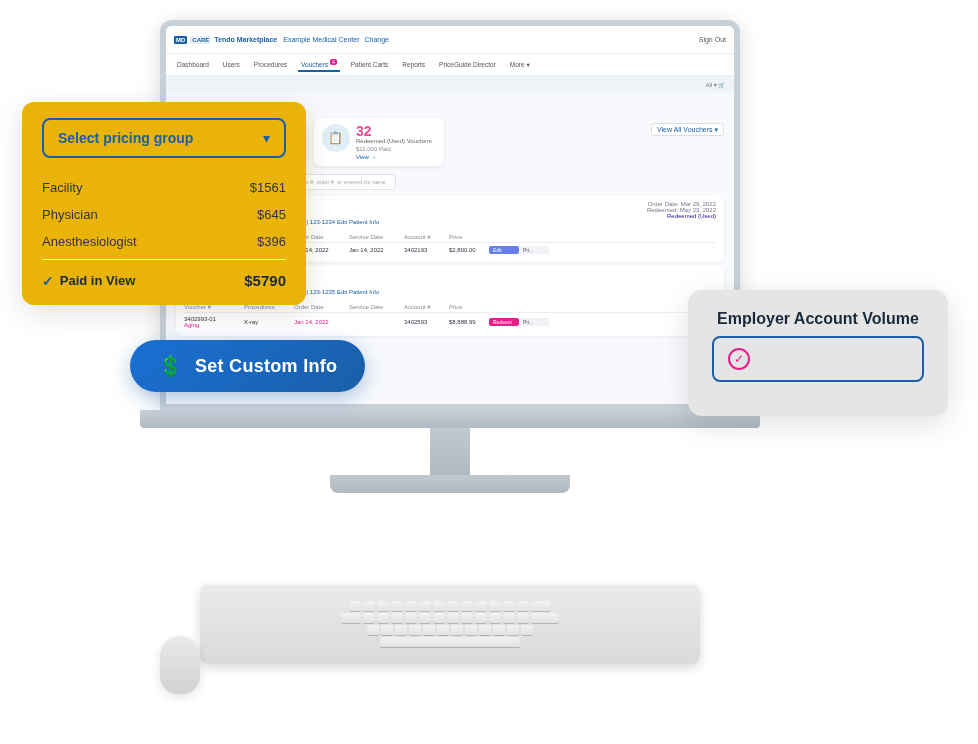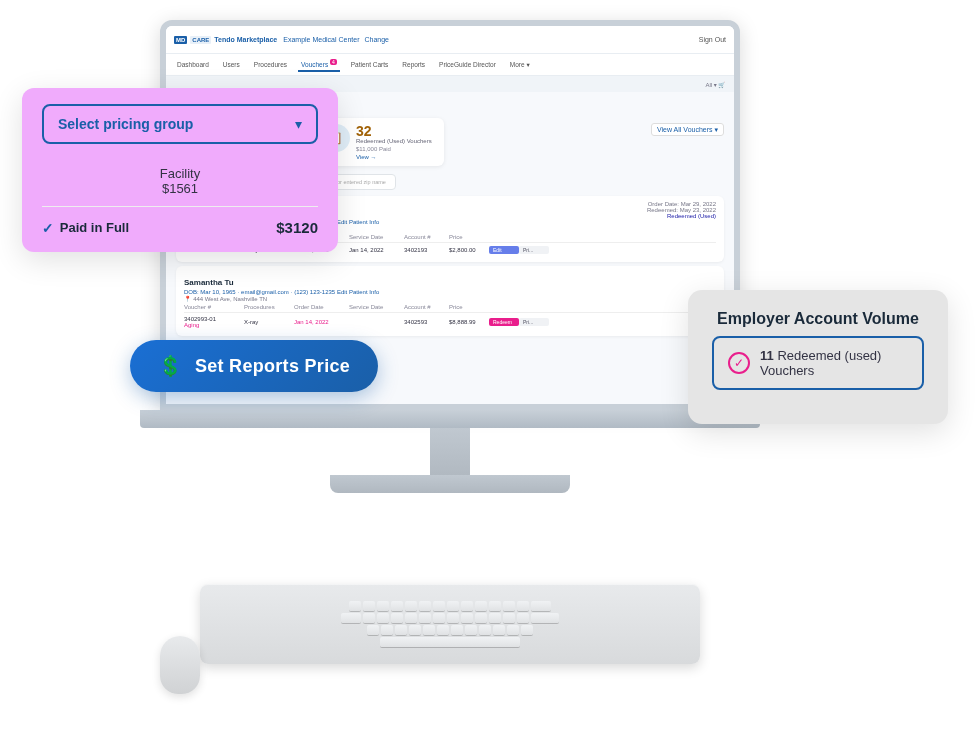--- a/index.html
+++ b/index.html
@@ -161,21 +161,21 @@
       background: #e0f5f5;
       color: #20a0a0;
     }
     .voucher-card-icon.blue {
       background: #e0eef8;
       color: #2080c0;
     }
     .voucher-number {
       font-size: 14px;
       font-weight: 700;
-      color: #a16207;
+      color: #ec4899;
       line-height: 1;
     }
     .voucher-label {
       font-size: 6px;
       color: #667;
       line-height: 1.3;
     }
     .voucher-value {
       font-size: 6px;
       color: #889;
@@ -326,24 +326,24 @@
       background: linear-gradient(180deg, #e8eaec, #d0d2d4);
       border-radius: 20px 20px 18px 18px;
       width: 100%;
       height: 100%;
       box-shadow: 0 3px 8px rgba(0,0,0,0.12);
     }
 
     
     .pricing-card {
       position: absolute;
-      top: 88px;
+      top: 102px;
       left: 22px;
-      width: 316px;
-      background: #f0abfc;
+      width: 284px;
+      background: #eab308;
       border-radius: 12px;
       box-shadow: 0 8px 30px rgba(0,0,0,0.12);
       padding: 16px 20px;
       z-index: 10;
     }
     .pricing-dropdown {
       border: 2px solid #1a5fa8;
       border-radius: 8px;
       padding: 10px 14px;
       display: flex;
@@ -359,21 +359,20 @@
     }
     .pricing-dropdown-arrow {
       color: #1a5fa8;
       font-size: 14px;
     }
     .pricing-row {
       display: flex;
       justify-content: space-between;
       align-items: center;
       padding: 6px 0;
-      flex-direction: column;
     }
     .pricing-row-label {
       font-size: 13px;
       color: #334;
     }
     .pricing-row-value {
       font-size: 13px;
       color: #334;
       font-weight: 500;
     }
@@ -729,37 +728,41 @@
 
 <div class="pricing-card">
   <div class="pricing-dropdown">
     <span class="pricing-dropdown-label">Select pricing group</span>
     <span class="pricing-dropdown-arrow">▾</span>
   </div>
   <div class="pricing-row">
     <span class="pricing-row-label">Facility</span>
     <span class="pricing-row-value">$1561</span>
   </div>
+  <div class="pricing-row">
+    <span class="pricing-row-label">Physician</span>
+    <span class="pricing-row-value">$645</span>
+  </div>
+  <div class="pricing-row">
+    <span class="pricing-row-label">Anesthesiologist</span>
+    <span class="pricing-row-value">$396</span>
+  </div>
   <hr class="pricing-divider">
   <div class="pricing-total-row">
     <span class="pricing-total-label">
       <span class="pricing-total-check">✓</span>
-      <span>Paid in Full</span>
+      <span>Paid in View</span>
     </span>
-    <span class="pricing-total-value">$3120</span>
+    <span class="pricing-total-value">$5790</span>
   </div>
 </div>
 
 <div class="custom-price-btn">
   <span class="custom-price-icon">💲</span>
-  <span class="custom-price-text">Set Reports Price</span>
+  <span class="custom-price-text">Set Custom Info</span>
 </div>
 
 <div class="employer-card">
   <div class="employer-title">Employer Account Volume</div>
   <div class="employer-voucher-row">
     <div class="employer-check-icon">✓</div>
-    <div class="employer-voucher-text">
-      <strong>11</strong>
-      <span>Redeemed (used) Vouchers</span>
-    </div>
   </div>
 </div>
 
 </body></html>

